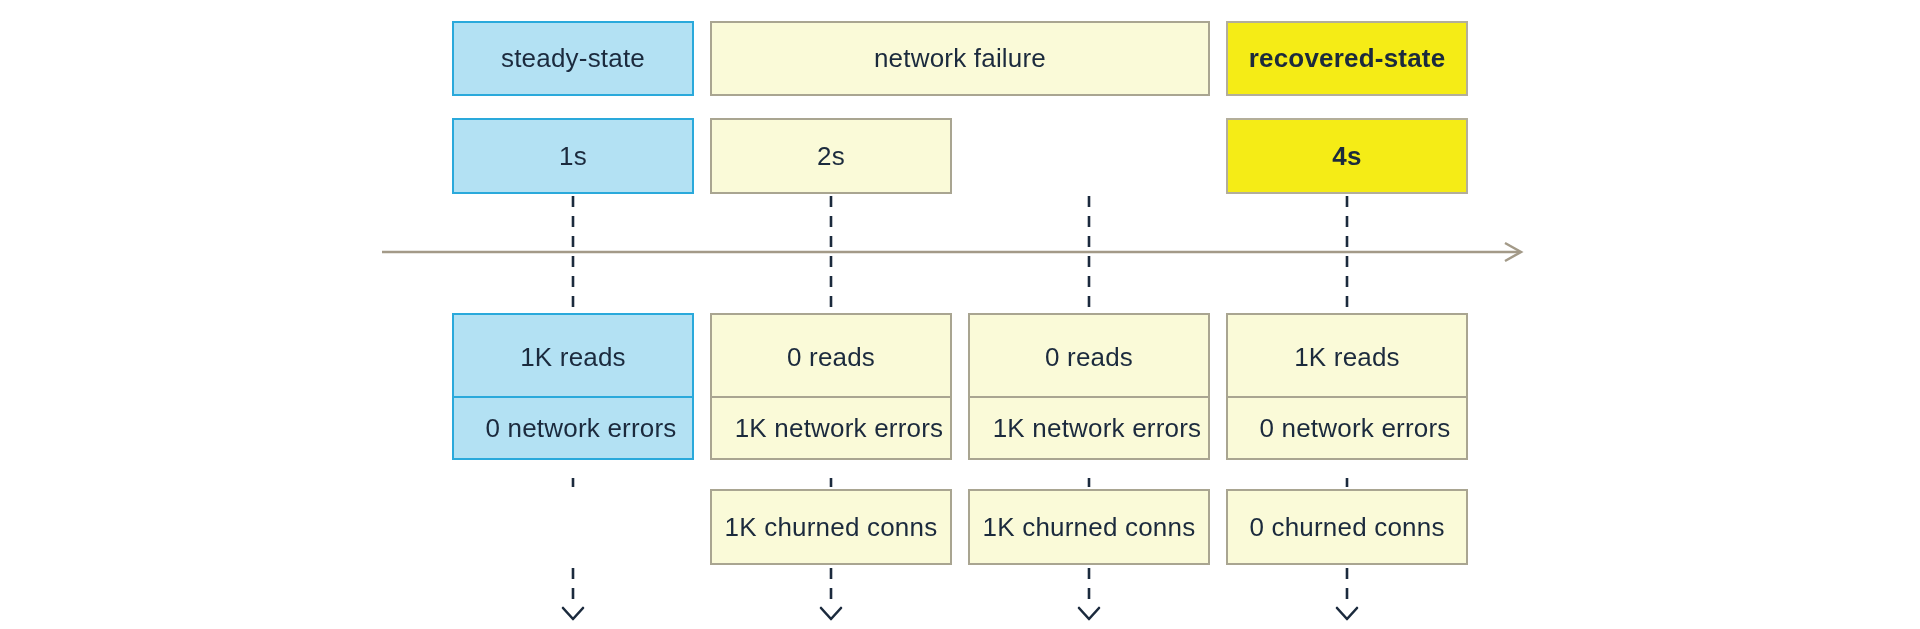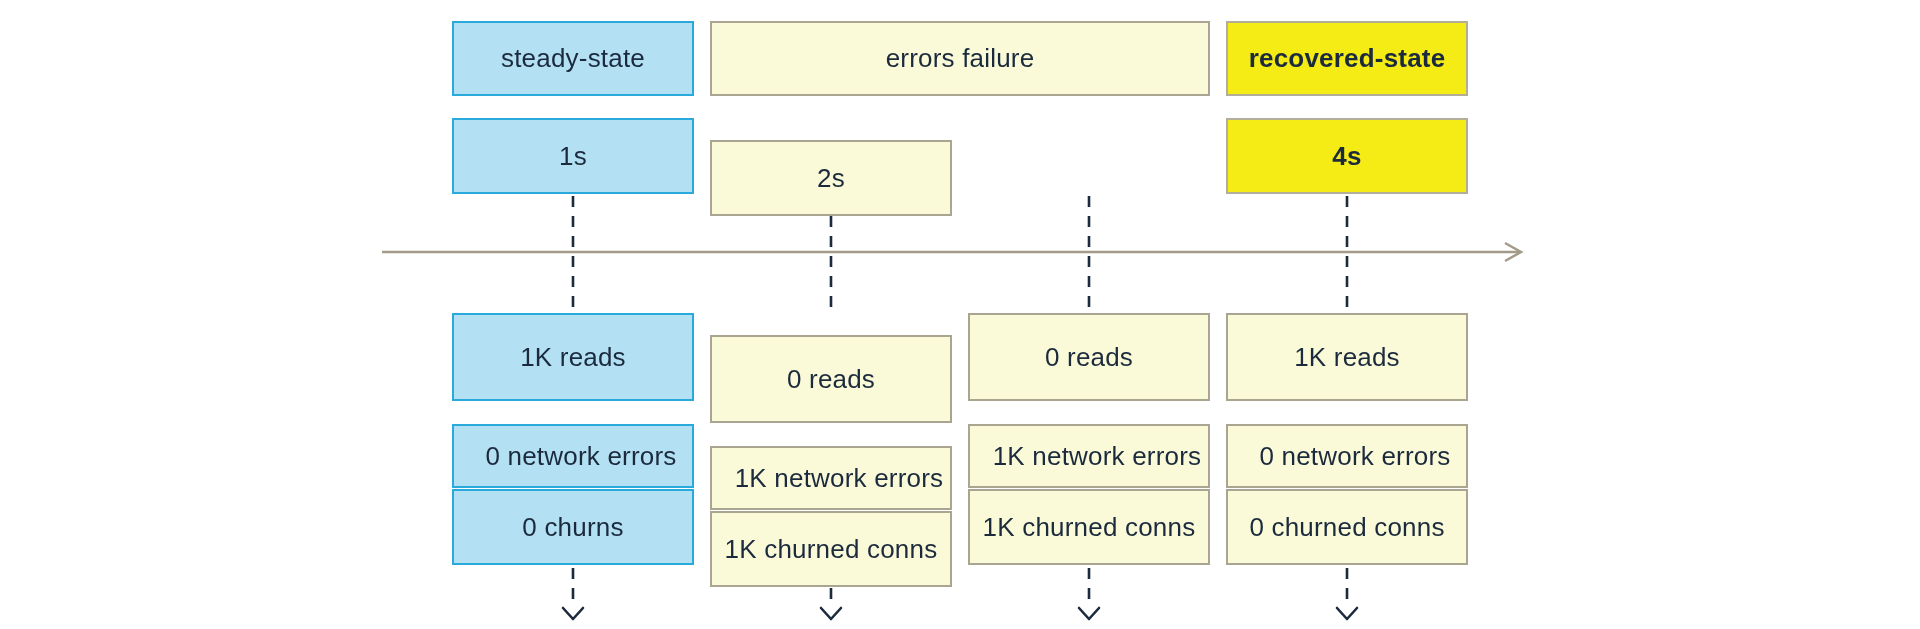--- a/index.html
+++ b/index.html
@@ -21,27 +21,27 @@
   .tl{stroke:var(--timeline);stroke-width:2.5;fill:none;}
   .box{
     position:absolute; box-sizing:border-box;
     display:flex; align-items:center; justify-content:center;
     font-size:26px; letter-spacing:.2px; text-align:center; white-space:nowrap;
   }
   .blue  {background:var(--blue-fill);  border:2.5px solid var(--blue-border);}
   .cream {background:var(--cream-fill); border:2px solid var(--cream-border);}
   .yellow{background:var(--yellow-fill);border:2px solid var(--yellow-border);font-weight:bold;}
   
-  .c1{left:452px;width:242px;} .c2{left:710px;width:242px;margin-top:22px;}
+  .c1{left:452px;width:242px;} .c2{left:710px;width:242px;}
   .c3{left:968px;width:242px;} .c4{left:1226px;width:242px;}
   .span23{left:710px;width:500px;}
   
   .r-phase{top:5px;height:75px;margin-top:16px;}
   .r-time{top:118px;height:76px;}
-  .m1{top:313px;height:88px;} .m2{top:424px;height:64px;padding-left:16px;} .m3{top:489px;height:76px;}
+  .m1{top:313px;height:88px;} .m2{top:396px;height:64px;padding-left:16px;} .m3{top:489px;height:76px;}
 </style>
 </head>
 <body>
 
 <div id="canvas">
 
   <svg id="connectors" width="1920" height="629" viewBox="0 0 1920 629">
 
     <line class="tl" x1="382" y1="252" x2="1520" y2="252"></line>
     <polyline class="tl" points="1505,243 1521,252 1505,261"></polyline>
@@ -65,35 +65,34 @@
     <polyline class="chev" points="1079,608 1089,619 1099,608"></polyline>
 
     <line class="dash" x1="1347" y1="196" x2="1347" y2="311"></line>
     <line class="tick" x1="1347" y1="391" x2="1347" y2="398"></line>
     <line class="tick" x1="1347" y1="478" x2="1347" y2="487"></line>
     <line class="dash" x1="1347" y1="568" x2="1347" y2="603"></line>
     <polyline class="chev" points="1337,608 1347,619 1357,608"></polyline>
   </svg>
 
   <div class="box blue r-phase c1">steady-state</div>
-  <div class="box cream r-phase span23">errors failure</div>
+  <div class="box cream r-phase span23">network failure</div>
   <div class="box yellow r-phase c4">recovered-state</div>
 
   <div class="box blue r-time c1">1s</div>
   <div class="box cream r-time c2">2s</div>
   <div class="box yellow r-time c4">4s</div>
 
   <div class="box blue m1 c1">1K reads</div>
   <div class="box cream m1 c2">0 reads</div>
   <div class="box cream m1 c3">0 reads</div>
   <div class="box cream m1 c4">1K reads</div>
 
   <div class="box blue m2 c1">0 network errors</div>
   <div class="box cream m2 c2">1K network errors</div>
   <div class="box cream m2 c3">1K network errors</div>
   <div class="box cream m2 c4">0 network errors</div>
 
-  <div class="box blue m3 c1">0 churns</div>
   <div class="box cream m3 c2">1K churned conns</div>
   <div class="box cream m3 c3">1K churned conns</div>
   <div class="box cream m3 c4">0 churned conns</div>
 
 </div>
 
 </body></html>

